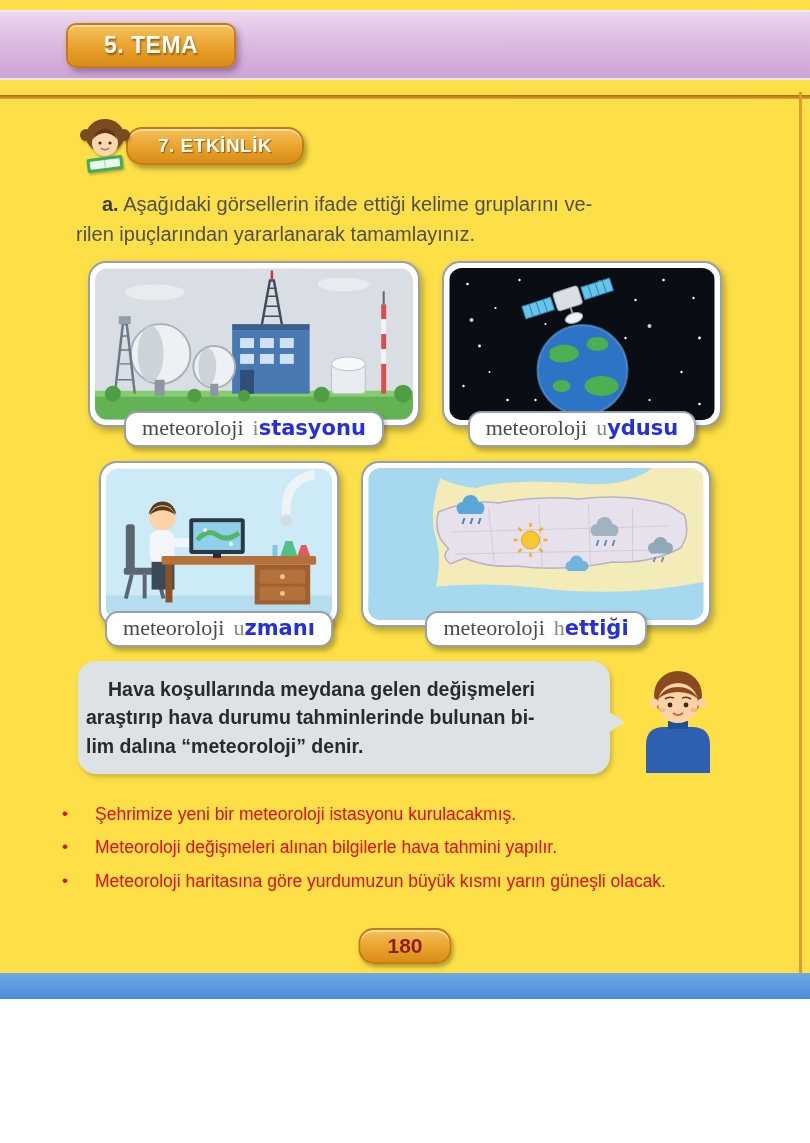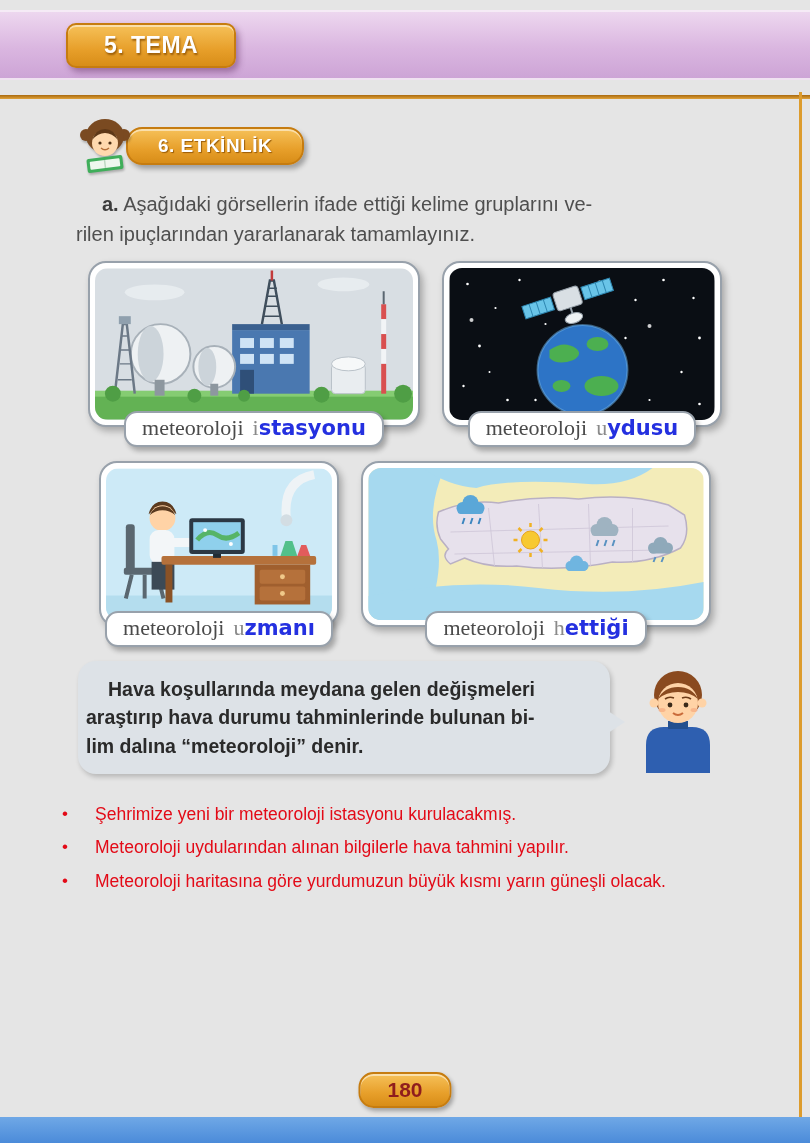--- a/index.html
+++ b/index.html
@@ -1,16 +1,16 @@
 <!DOCTYPE html>
 <html><head>
 <meta charset="utf-8">
 <style>
   html,body{margin:0;padding:0;background:#fff;}
-  .page{position:relative;width:810px;height:1143px;background:#e5e5e5;overflow:hidden;
+  .page{position:relative;width:810px;height:999px;background:#fde047;overflow:hidden;
         font-family:"Liberation Sans",sans-serif;color:#4a4a4a;}
 
   
   .theme-band{height:66px;margin-top:10px;display:flex;align-items:center;
       background:linear-gradient(180deg,#edd7ef 0%,#dab6e0 55%,#cda4d6 100%);
       border-top:2px solid #f5ebf6;border-bottom:2px solid #f0e2f1;}
   .theme-badge{margin-left:66px;padding:7px 36px;border-radius:10px;
       background:linear-gradient(180deg,#f6c159 0%,#e79f2a 60%,#d88d18 100%);
       border:2px solid #c67c10;
       box-shadow:inset 0 2px 0 rgba(255,255,255,.5), 3px 4px 6px rgba(90,40,90,.45);
@@ -99,21 +99,21 @@
       <circle cx="22" cy="26" r="1.6" fill="#4a2d12"></circle>
       <circle cx="32" cy="26" r="1.6" fill="#4a2d12"></circle>
       <path d="M23,31 q4,3.5 8,0" stroke="#b5703a" stroke-width="1.5" fill="none"></path>
       <g transform="rotate(-7 27 47)">
         <rect x="9" y="40" width="36" height="14" rx="2" fill="#3fae5a"></rect>
         <rect x="12" y="43" width="30" height="8" rx="1" fill="#eef7ee"></rect>
         <line x1="27" y1="43" x2="27" y2="51" stroke="#bcd8c2" stroke-width="1.5"></line>
       </g>
     </svg>
     <div class="activity-badge">
-      <span>6. ETKİNLİK</span>
+      <span>7. ETKİNLİK</span>
     </div>
   </div>
 
   <p class="para">
     <b class="marker">a.</b>
     <span class="ptext">Aşağıdaki görsellerin ifade ettiği kelime gruplarını ve-
 rilen ipuçlarından yararlanarak tamamlayınız.</span>
   </p>
 
   <div class="cards">
@@ -341,21 +341,21 @@
       <path d="M33,38 q4,-3 9,-1" stroke="#6b3a17" stroke-width="1.6" fill="none"></path>
       <path d="M50,37 q5,-2 9,1" stroke="#6b3a17" stroke-width="1.6" fill="none"></path>
       <path d="M41,52 q5,4 10,0" stroke="#c96b3a" stroke-width="2" fill="none"></path>
       <ellipse cx="30" cy="49" rx="3.5" ry="2" fill="#f5a97f" opacity=".7"></ellipse>
       <ellipse cx="62" cy="49" rx="3.5" ry="2" fill="#f5a97f" opacity=".7"></ellipse>
     </svg>
   </div>
 
   <ul class="answers">
     <li><span>Şehrimize yeni bir meteoroloji istasyonu kurulacakmış.</span></li>
-    <li><span>Meteoroloji uydularından alınan bilgilerle hava tahmini yapılır.</span></li>
+    <li><span>Meteoroloji değişmeleri alınan bilgilerle hava tahmini yapılır.</span></li>
     <li><span>Meteoroloji haritasına göre yurdumuzun büyük kısmı yarın güneşli olacak.</span></li>
   </ul>
 
   <div class="page-badge">
     <span>180</span>
   </div>
   <div class="blue-bar"></div>
 
 </div>
 

